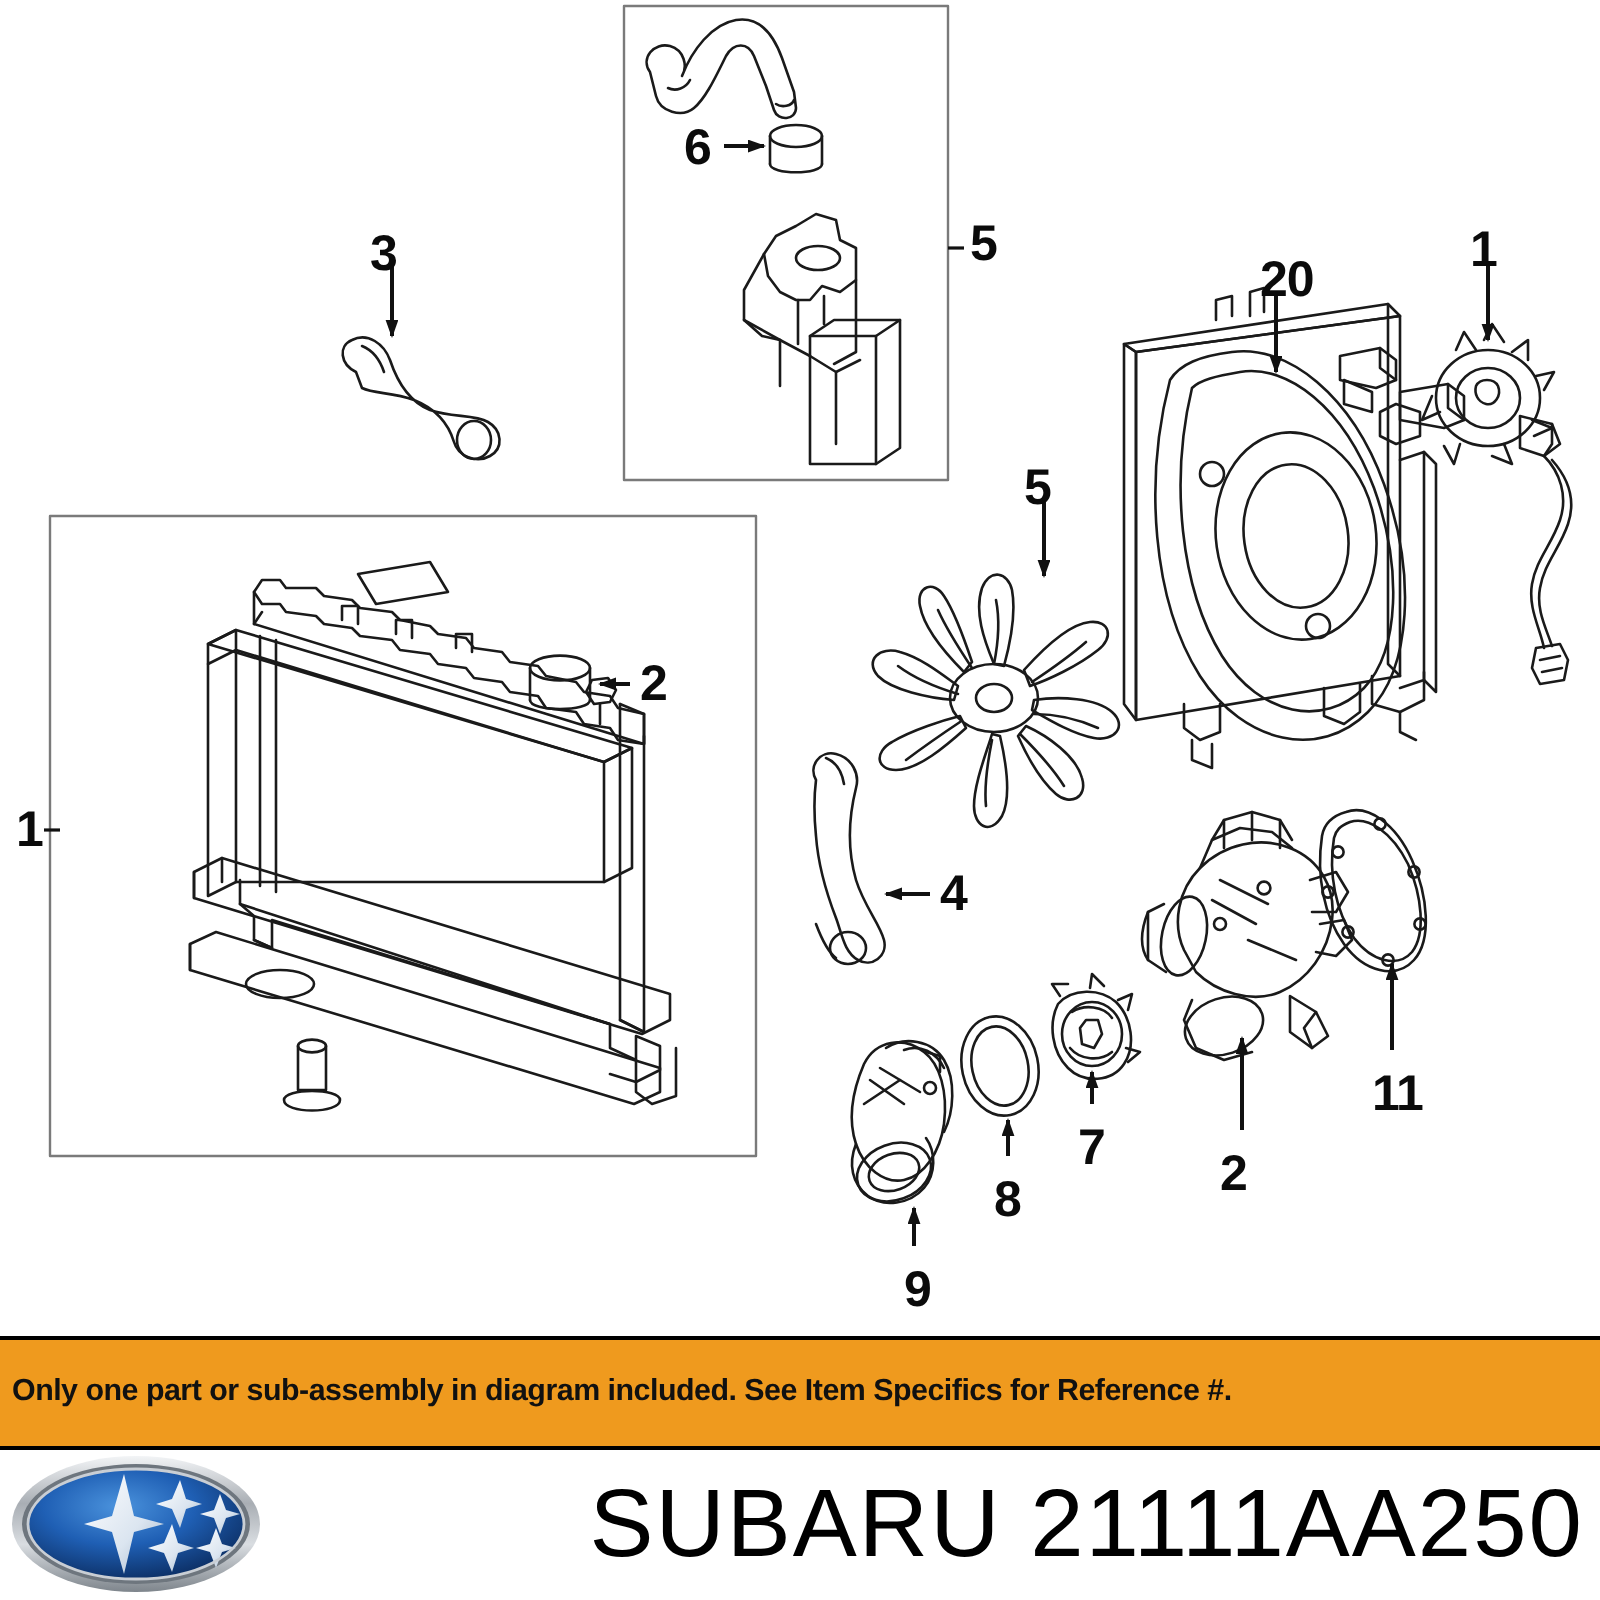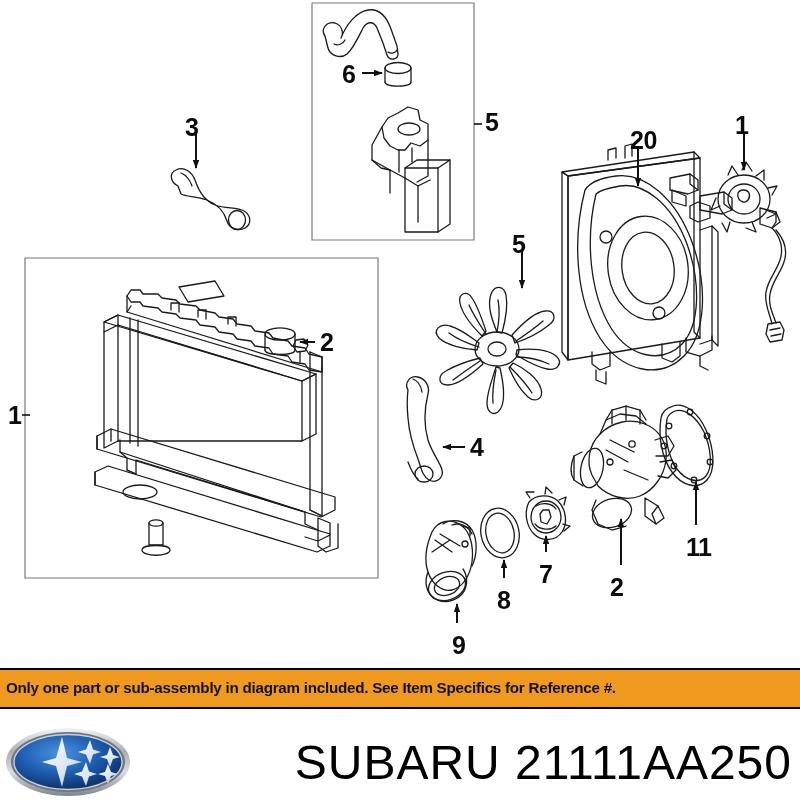--- a/index.html
+++ b/index.html
@@ -21,21 +21,21 @@
     font-weight:bold;
     font-size:25px;
     color:#0b0b0b;
     line-height:1;
     white-space:nowrap;
     letter-spacing:-0.5px;
   }
 
   
   #notice-banner{
-    position:absolute;left:0;top:668px;width:800px;height:41px;
+    position:absolute;left:0;top:668px;width:800px;height:57px;
     background:#ef9a1e;
     border-top:2px solid #000;
     border-bottom:2px solid #000;
     box-sizing:border-box;
     display:flex;flex-direction:column;justify-content:center;
     padding:0 6px;
   }
   .notice-line{
     font-family:"Liberation Sans", sans-serif;
     font-weight:bold;

